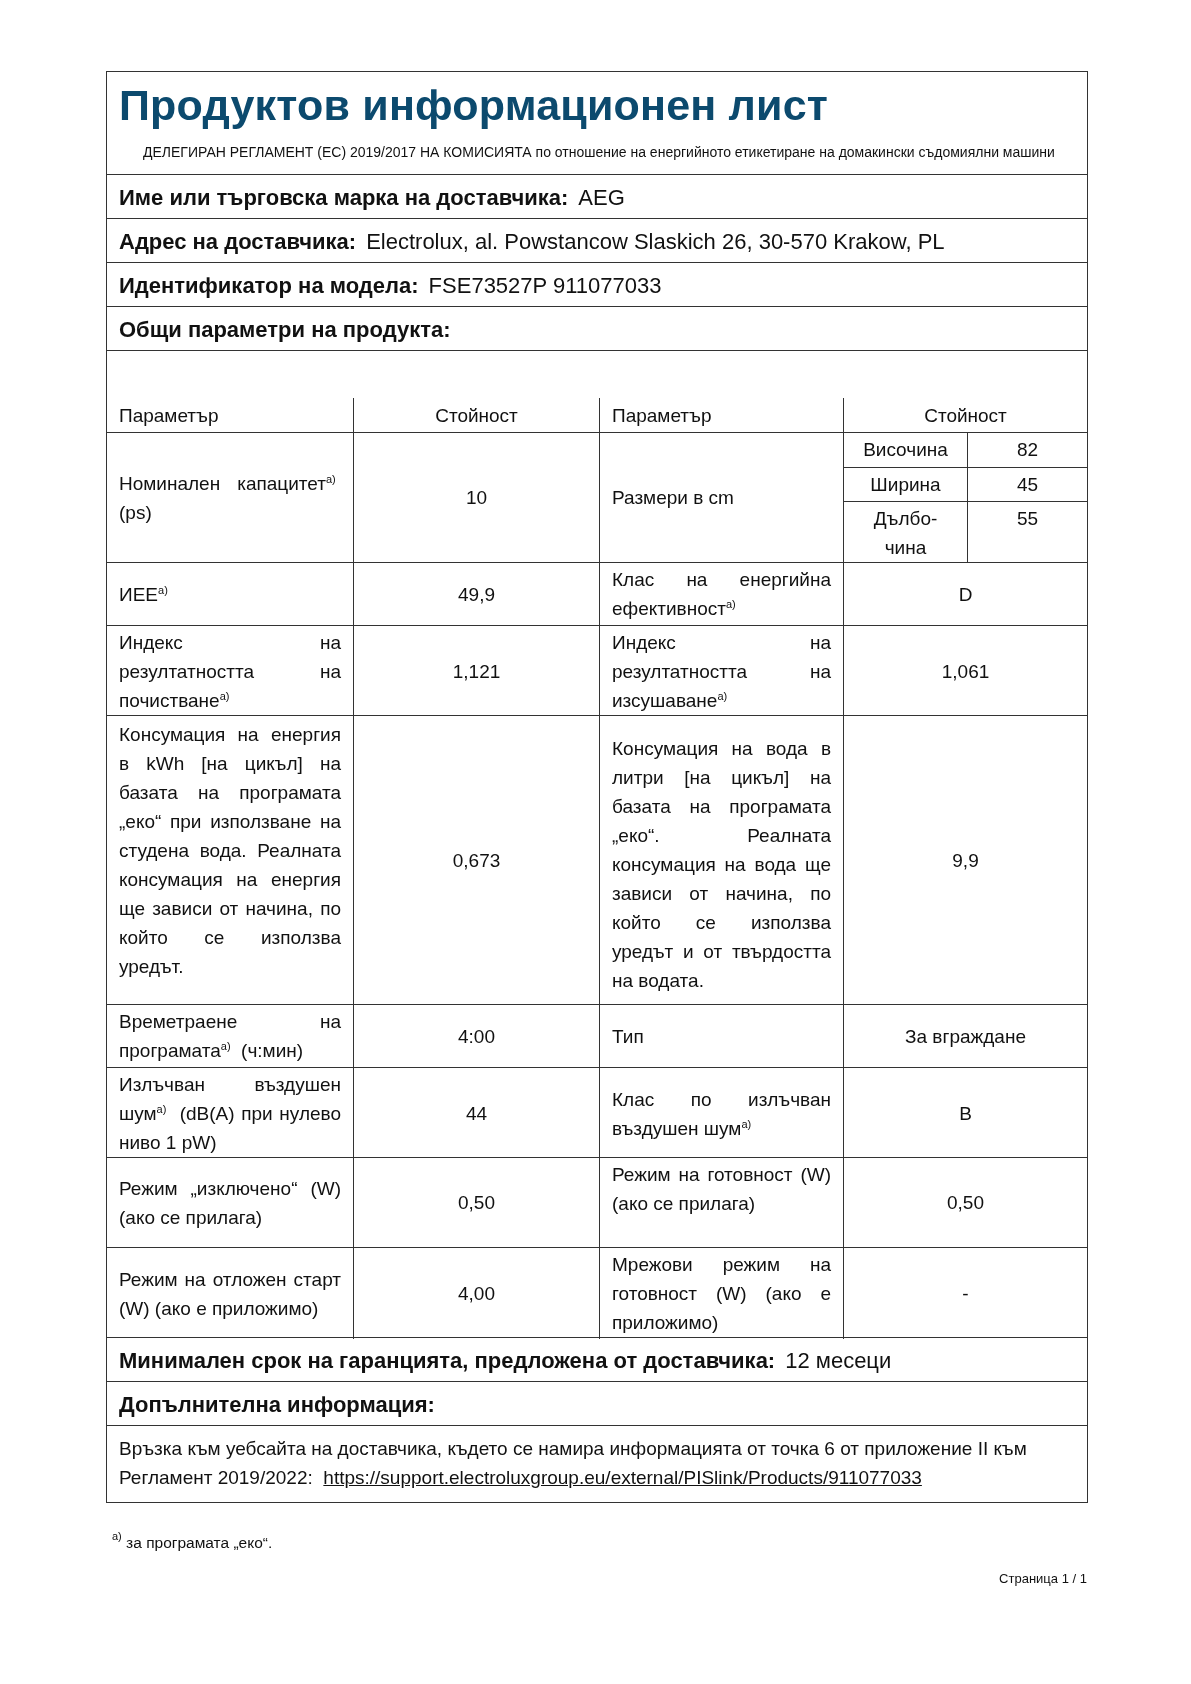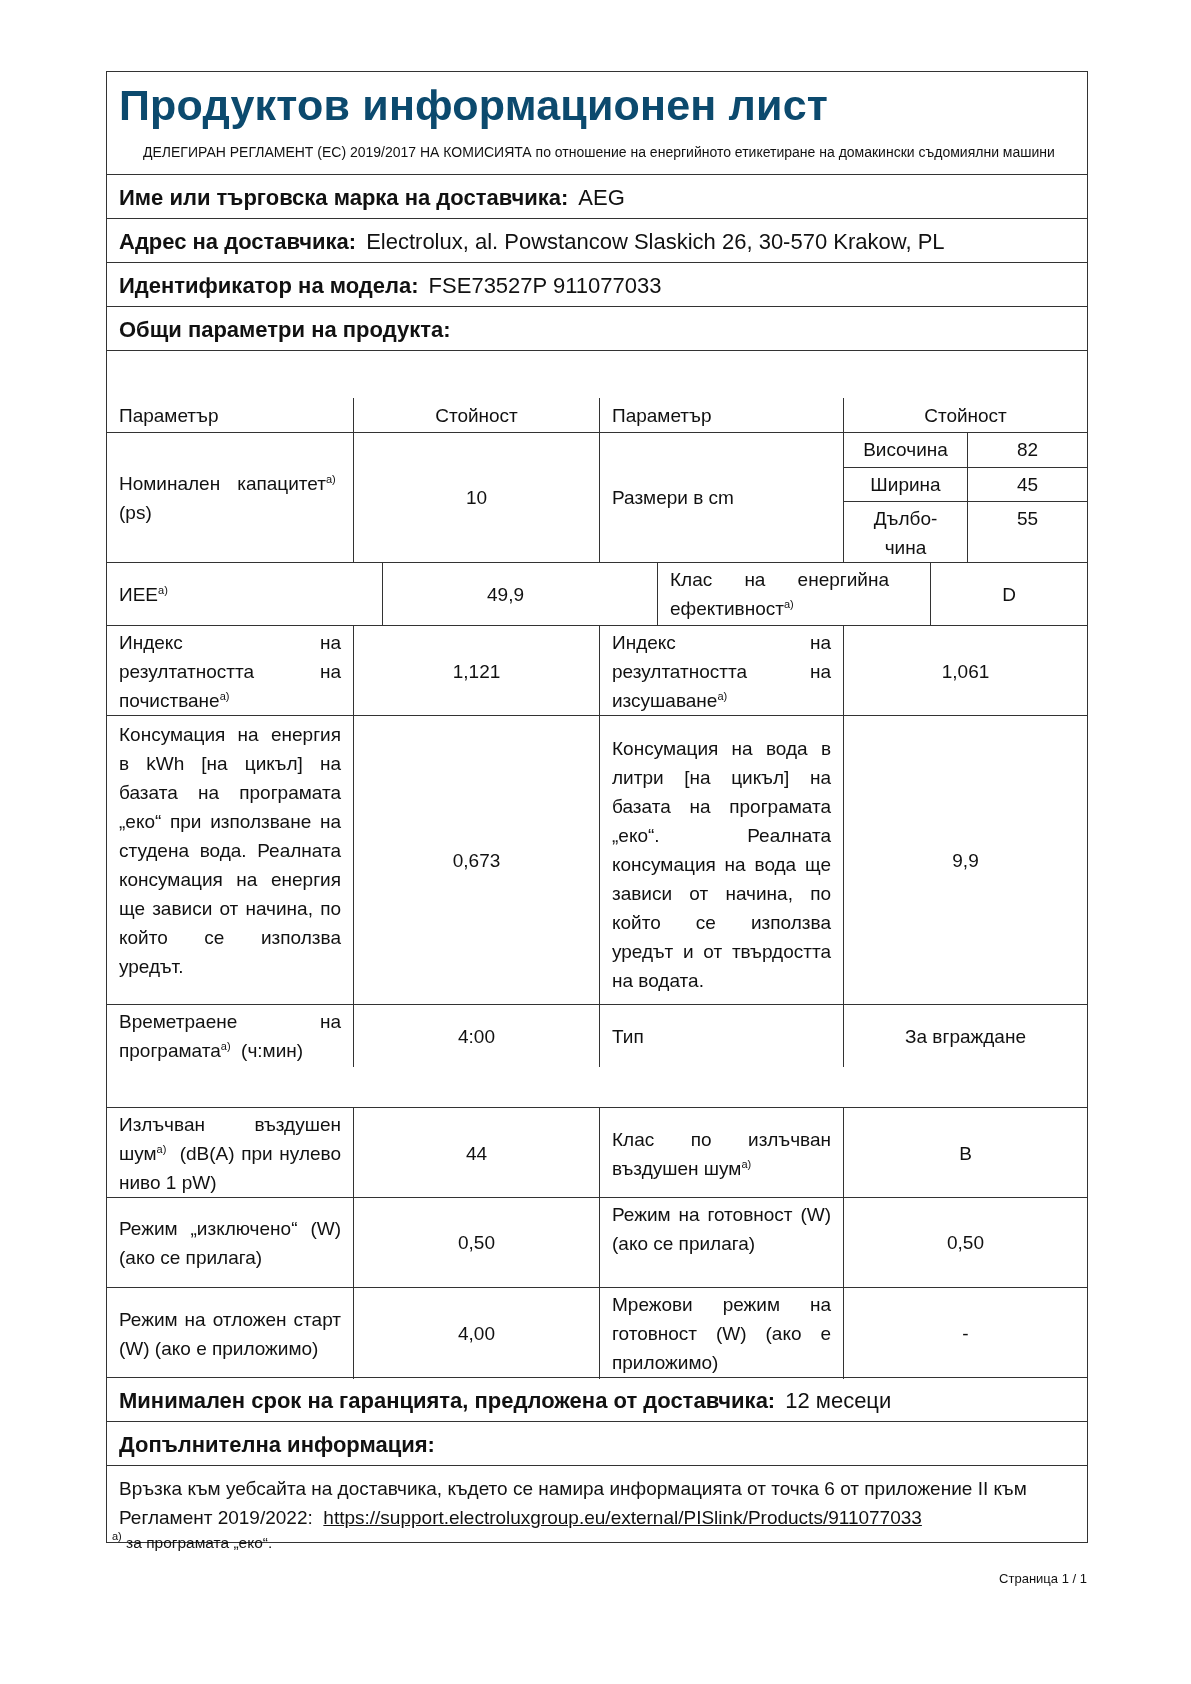--- a/index.html
+++ b/index.html
@@ -73,21 +73,21 @@
     <div class="cell dims">
       <div>Височина</div>
       <div>82</div>
       <div>Ширина</div>
       <div>45</div>
       <div style="padding:2px 20px 0 20px;">Дълбо-чина</div>
       <div>55</div>
     </div>
   </div>
 
-  <div class="row grid" style="height:63px;gap:29px;">
+  <div class="row grid" style="height:63px;">
     <div class="cell param">
       <div><span>ИЕЕ</span><sup>a)</sup></div>
     </div>
     <div class="cell val">49,9</div>
     <div class="cell param">
       <div><span>Клас на енергийна ефективност</span><sup>a)</sup></div>
     </div>
     <div class="cell val">D</div>
   </div>
 
@@ -111,21 +111,21 @@
 
   <div class="row grid" style="height:63px;">
     <div class="cell param">
       <div><span>Времетраене на програмата</span><sup>a)</sup>&nbsp; <span>(ч:мин)</span></div>
     </div>
     <div class="cell val">4:00</div>
     <div class="cell param">Тип</div>
     <div class="cell val">За вграждане</div>
   </div>
 
-  <div class="row grid" style="height:90px;margin-top:40px;">
+  <div class="row grid" style="height:90px;">
     <div class="cell param">
       <div><span>Излъчван въздушен шум</span><sup>a)</sup>&nbsp; <span>(dB(A) при нулево ниво 1 pW)</span></div>
     </div>
     <div class="cell val">44</div>
     <div class="cell param">
       <div><span>Клас по излъчван въздушен шум</span><sup>a)</sup></div>
     </div>
     <div class="cell val">B</div>
   </div>
 

